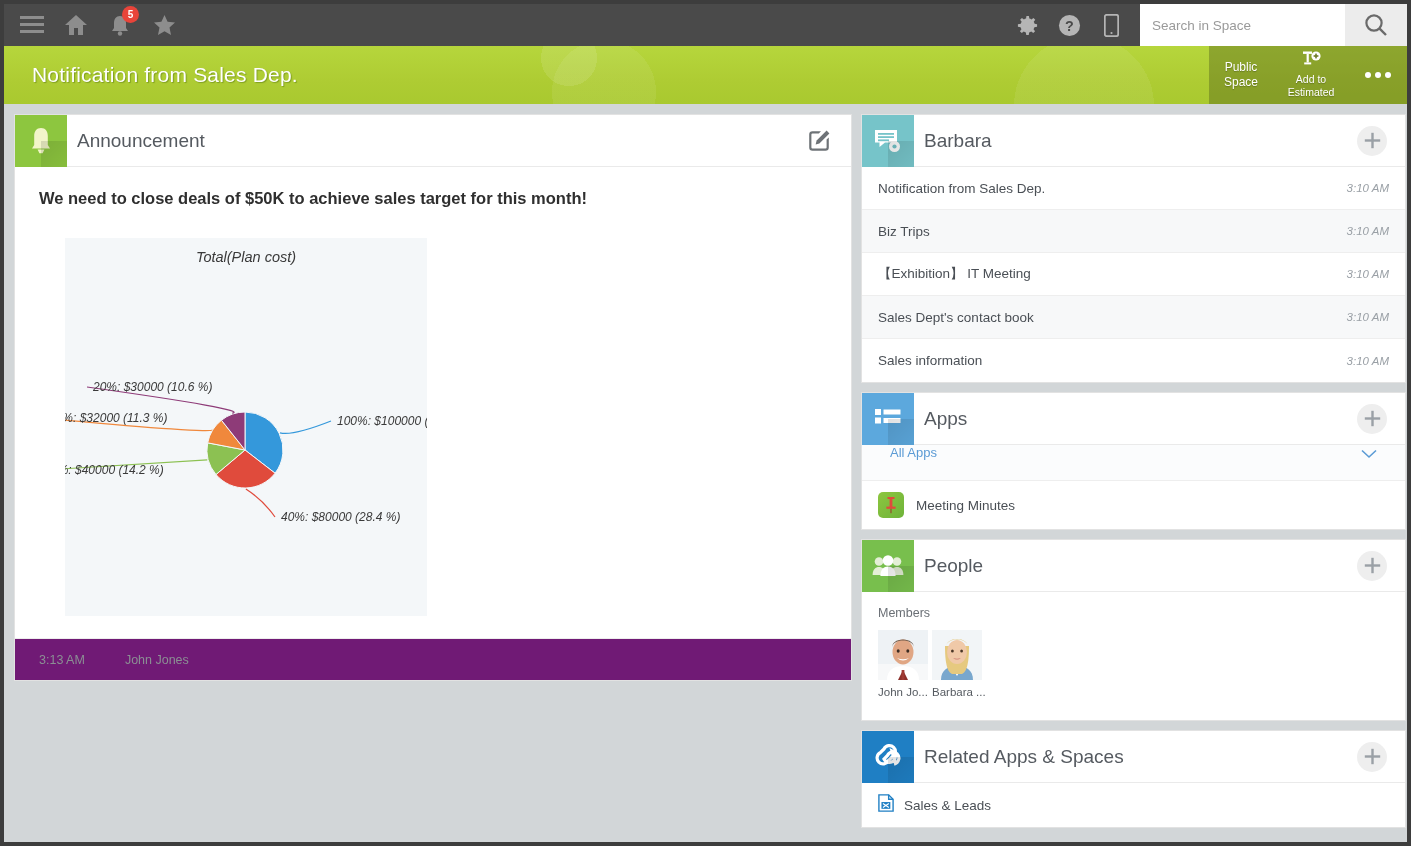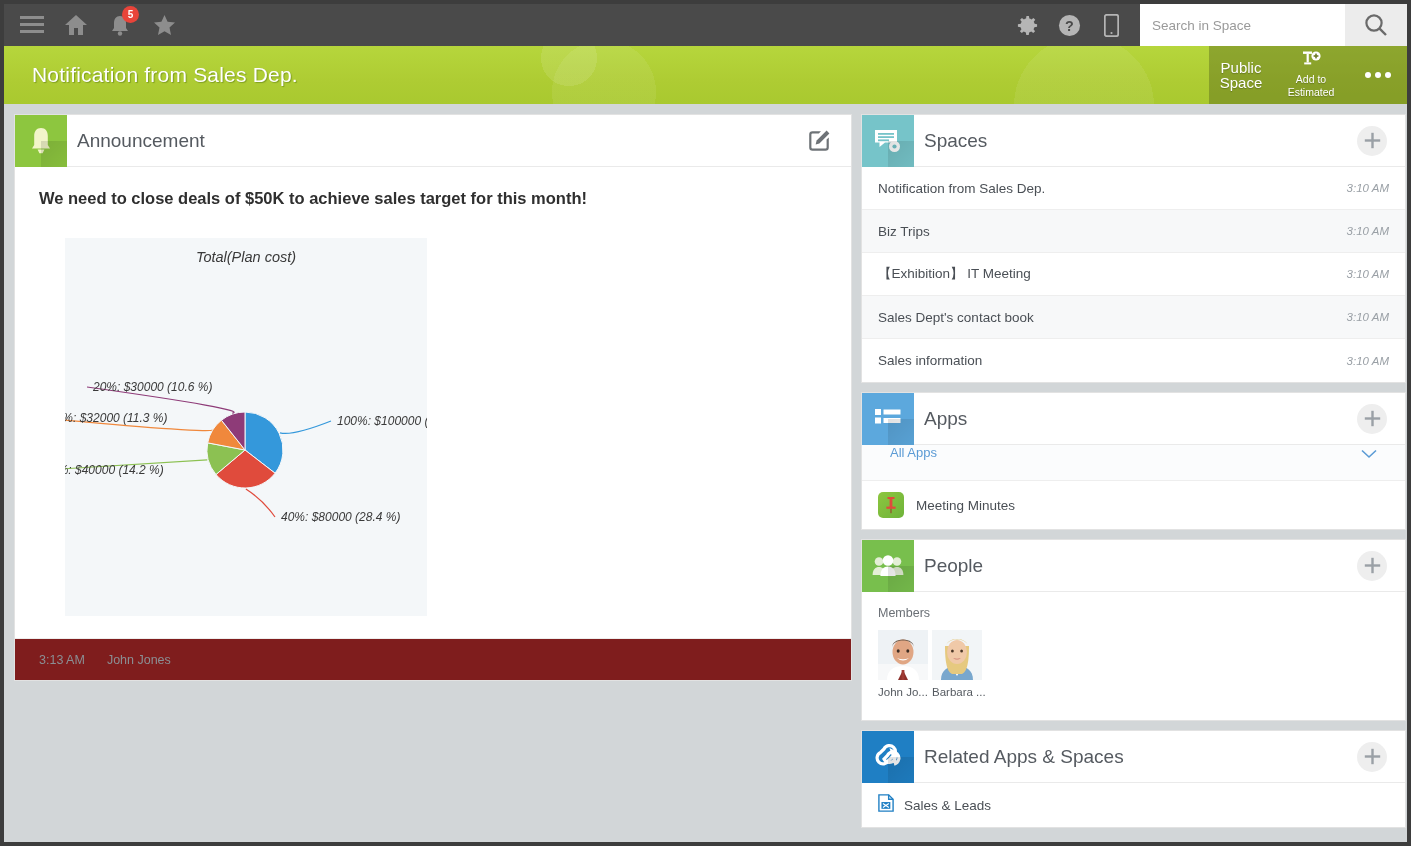--- a/index.html
+++ b/index.html
@@ -102,21 +102,21 @@
     margin-left: auto;
     height: 58px;
     display: flex; align-items: stretch;
   }
   .space-type {
     background: rgba(60,70,20,0.33);
     width: 64px;
     display: flex; flex-direction: column;
     align-items: center; justify-content: center;
     color: #fff;
-    font-size: 15px;
+    font-size: 12px;
     line-height: 15px;
     text-shadow: 0 1px 1px rgba(0,0,0,0.25);
   }
   .fav-btn {
     background: rgba(60,70,20,0.33);
     width: 76px;
     display: flex; flex-direction: column;
     align-items: center; justify-content: center;
     color: #fff;
     font-size: 10.5px;
@@ -233,25 +233,25 @@
   .chart-title {
     position: absolute;
     left: 0; right: 0; top: 11px;
     text-align: center;
     font-size: 14.5px;
     color: #3a3a3a;
   }
   .chart-svg { position: absolute; left: 0; top: 0; }
   .ann-foot {
     border-top: 1px solid #ededed;
-    background: #7f1d1d;
+    background: #701a75;
     height: 42px;
     display: flex; align-items: center;
     padding-left: 24px;
-    gap: 22px;
+    gap: 40px;
     margin-top: 18px;
   }
   .ann-foot span { font-size: 12.5px; color: #8b8f94; }
 
   
   .list-row {
     display: flex; align-items: center;
     height: 43px;
     padding: 0 16px;
     border-bottom: 1px solid #eeeeee;
@@ -482,21 +482,21 @@
           <div class="head-icon thread">
             <svg width="30" height="26" viewBox="0 0 30 26">
               <path d="M2 2 L24 2 L24 14.5 L12 14.5 L6.5 19 L6.5 14.5 L2 14.5 Z" fill="#fff"></path>
               <rect x="5" y="5" width="16" height="1.8" fill="#76c4c9"></rect>
               <rect x="5" y="8.2" width="16" height="1.8" fill="#76c4c9"></rect>
               <rect x="5" y="11.4" width="11" height="1.8" fill="#76c4c9"></rect>
               <circle cx="21.5" cy="18.5" r="5.5" fill="#fff"></circle>
               <circle cx="21.5" cy="18.5" r="2.1" fill="#76c4c9"></circle>
             </svg>
           </div>
-          <div class="card-title">Spaces</div>
+          <div class="card-title">Barbara</div>
           <div class="head-action">
             <div class="plus-circle">
               <svg width="17" height="17" viewBox="0 0 17 17">
                 <rect x="7.3" y="0.8" width="2.4" height="15.4" fill="#9aa0a6"></rect>
                 <rect x="0.8" y="7.3" width="15.4" height="2.4" fill="#9aa0a6"></rect>
               </svg>
             </div>
           </div>
         </div>
         <div>

